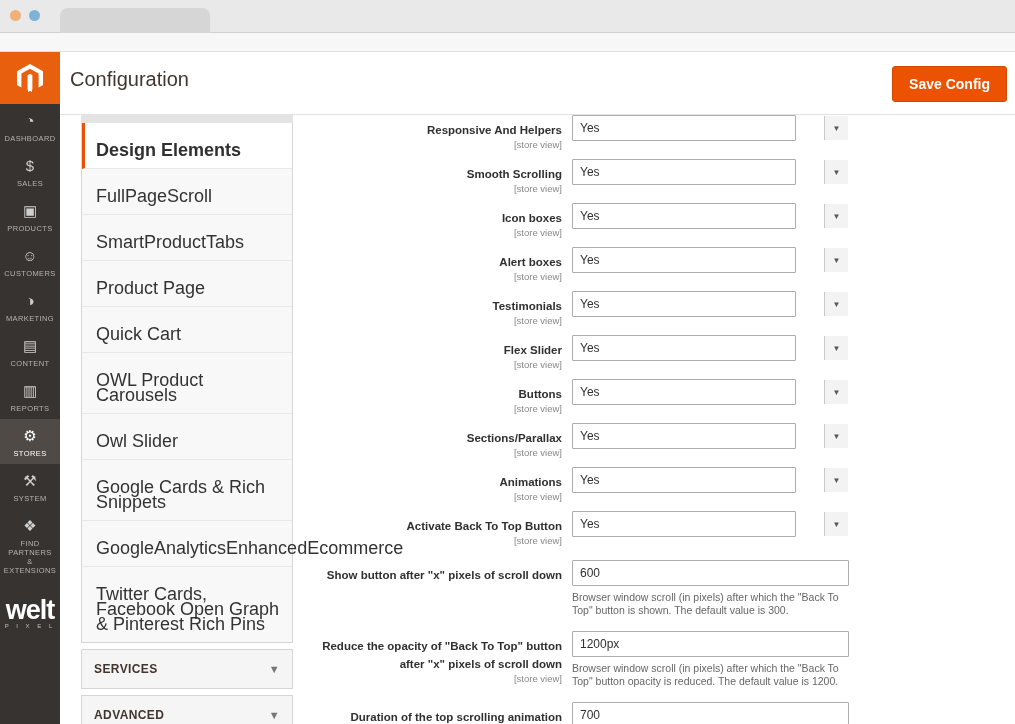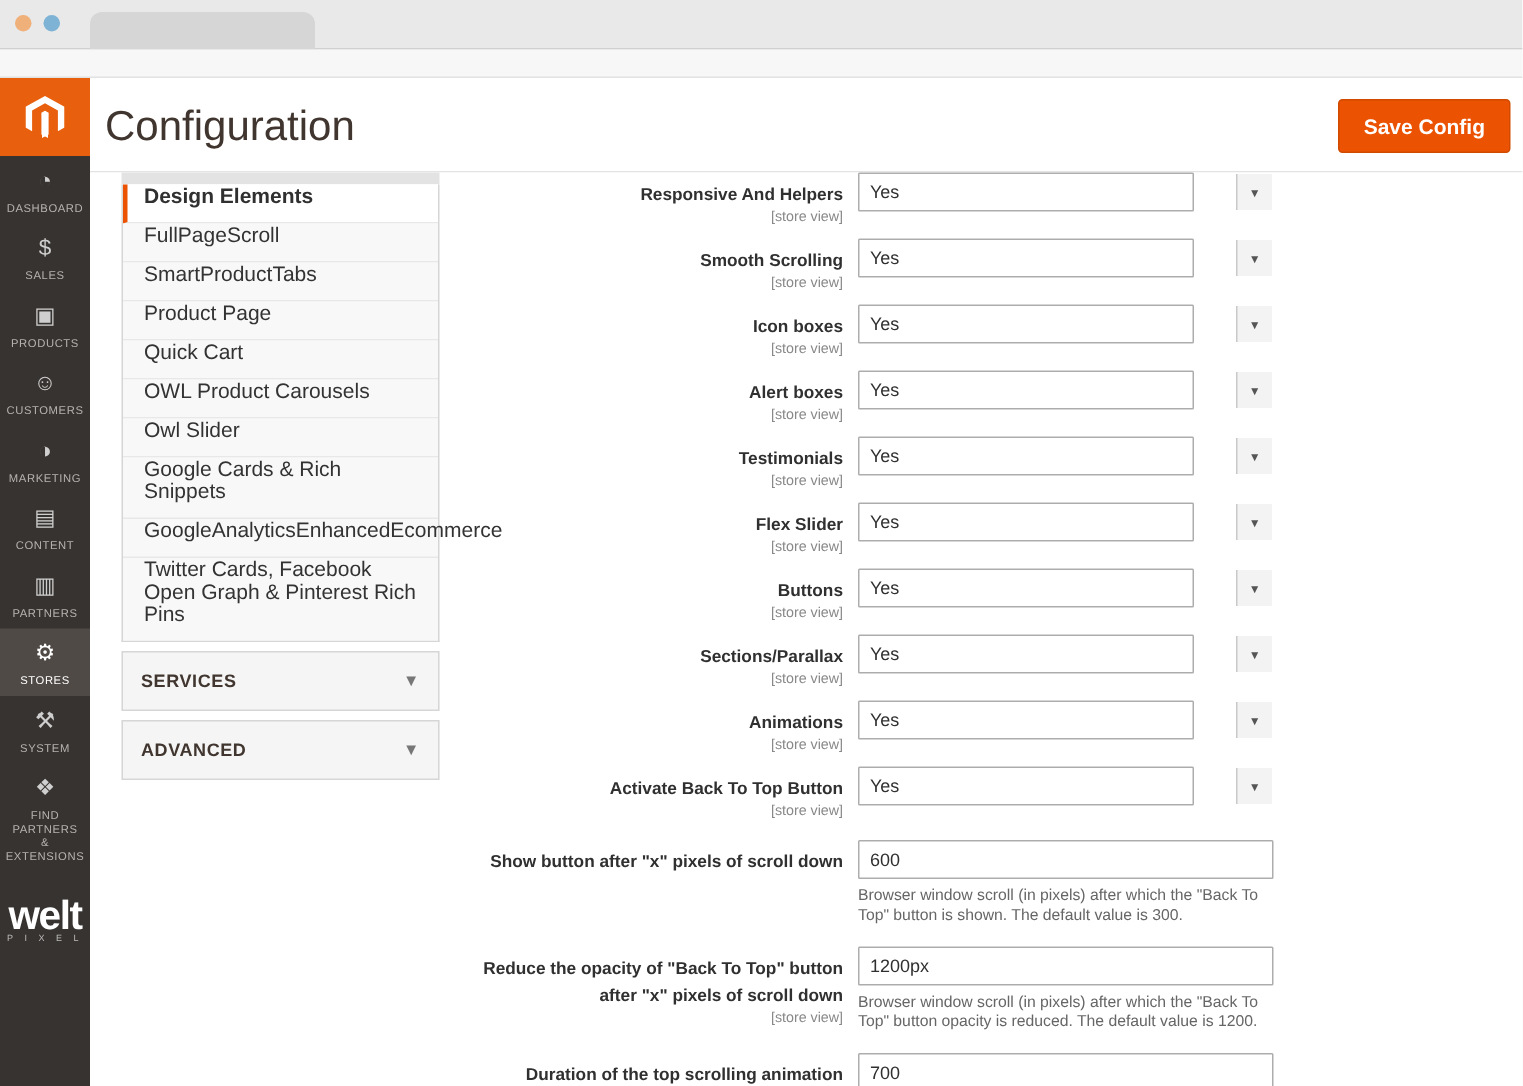--- a/index.html
+++ b/index.html
@@ -88,21 +88,21 @@
 
   
   .page-head {
     position: absolute; top: 0; left: 60px;
     width: 955px; height: 63px;
     background: #ffffff;
     border-bottom: 1px solid #e3e3e3;
   }
   .page-title {
     position: absolute; left: 10px; top: 16px;
-    font-size: 28px; color: #41362f; font-weight: normal;
+    font-size: 20px; color: #41362f; font-weight: normal;
   }
   .save-btn {
     position: absolute; right: 8px; top: 14px;
     background: #eb5202; color: #fff;
     border: 1px solid #d04b00;
     border-radius: 3px;
     font-size: 14px; font-weight: bold;
     padding: 9px 16px;
     cursor: pointer;
   }
@@ -120,22 +120,22 @@
     width: 212px;
   }
   .sect-top-tab {
     width: 212px; height: 8px; background: #e3e3e3;
   }
   .sect-group {
     border: 1px solid #d6d6d6; border-top: none;
     background: #ffffff;
   }
   .sect-item {
-    padding: 0 12px 10px 14px;
-    font-size: 14px; color: #333;
+    padding: 20px 12px 10px 14px;
+    font-size: 18px; color: #333;
     border-bottom: 1px solid #e8e8e8;
     cursor: pointer;
     line-height: 15px;
   }
   .sect-item:last-child { border-bottom: none; }
   .sect-item.active {
     background: #ffffff;
     border-left: 3px solid #eb5202;
     padding-left: 11px;
     font-weight: bold; color: #303030;
@@ -246,21 +246,21 @@
       <div class="nav-item">
         <span class="ni-icon">◑</span>
         <span class="ni-label">MARKETING</span>
       </div>
       <div class="nav-item">
         <span class="ni-icon">▤</span>
         <span class="ni-label">CONTENT</span>
       </div>
       <div class="nav-item">
         <span class="ni-icon">▥</span>
-        <span class="ni-label">PARTNERS</span>
+        <span class="ni-label">REPORTS</span>
       </div>
       <div class="nav-item active">
         <span class="ni-icon">⚙</span>
         <span class="ni-label">STORES</span>
       </div>
       <div class="nav-item">
         <span class="ni-icon">⚒</span>
         <span class="ni-label">SYSTEM</span>
       </div>
       <div class="nav-item">

